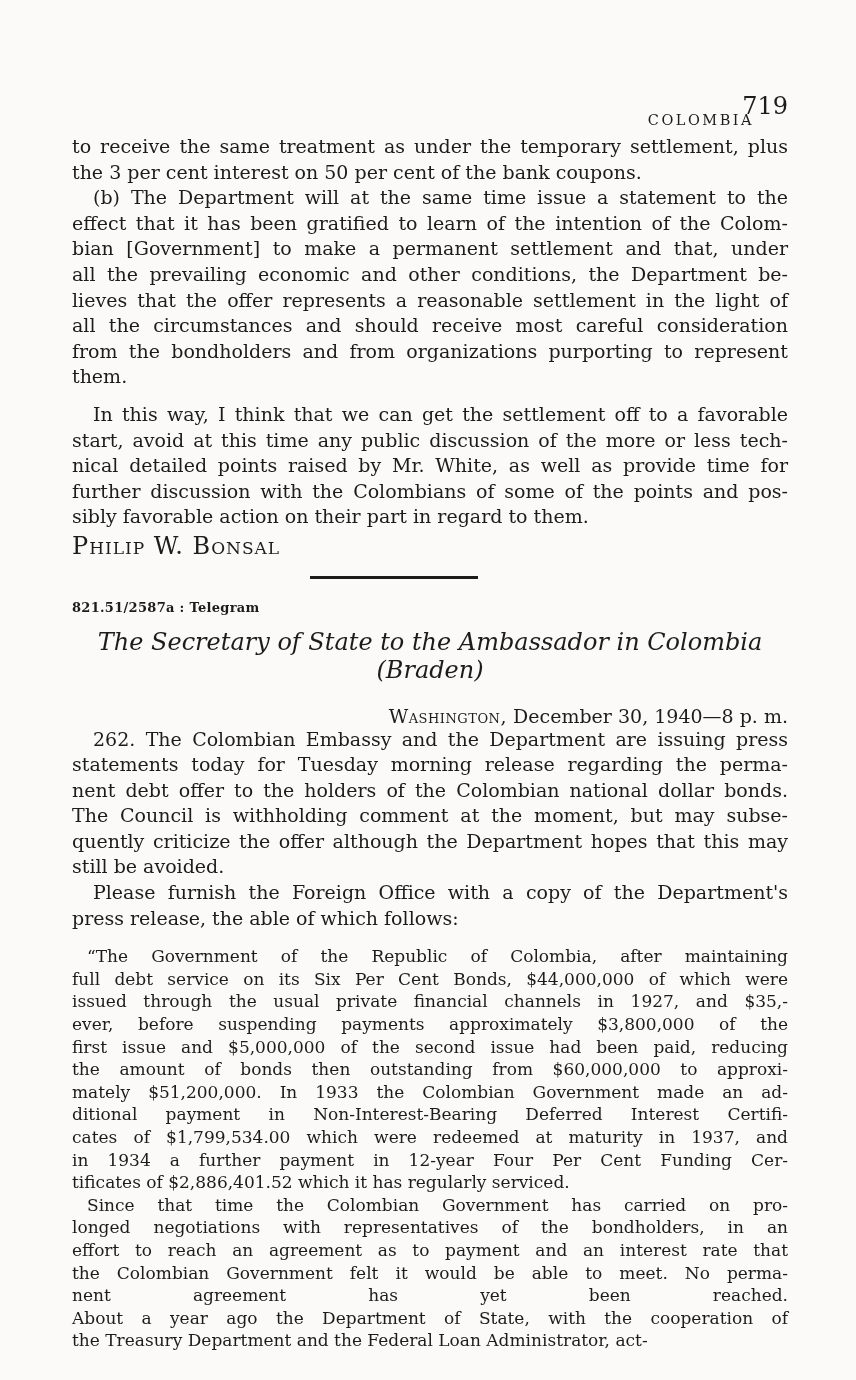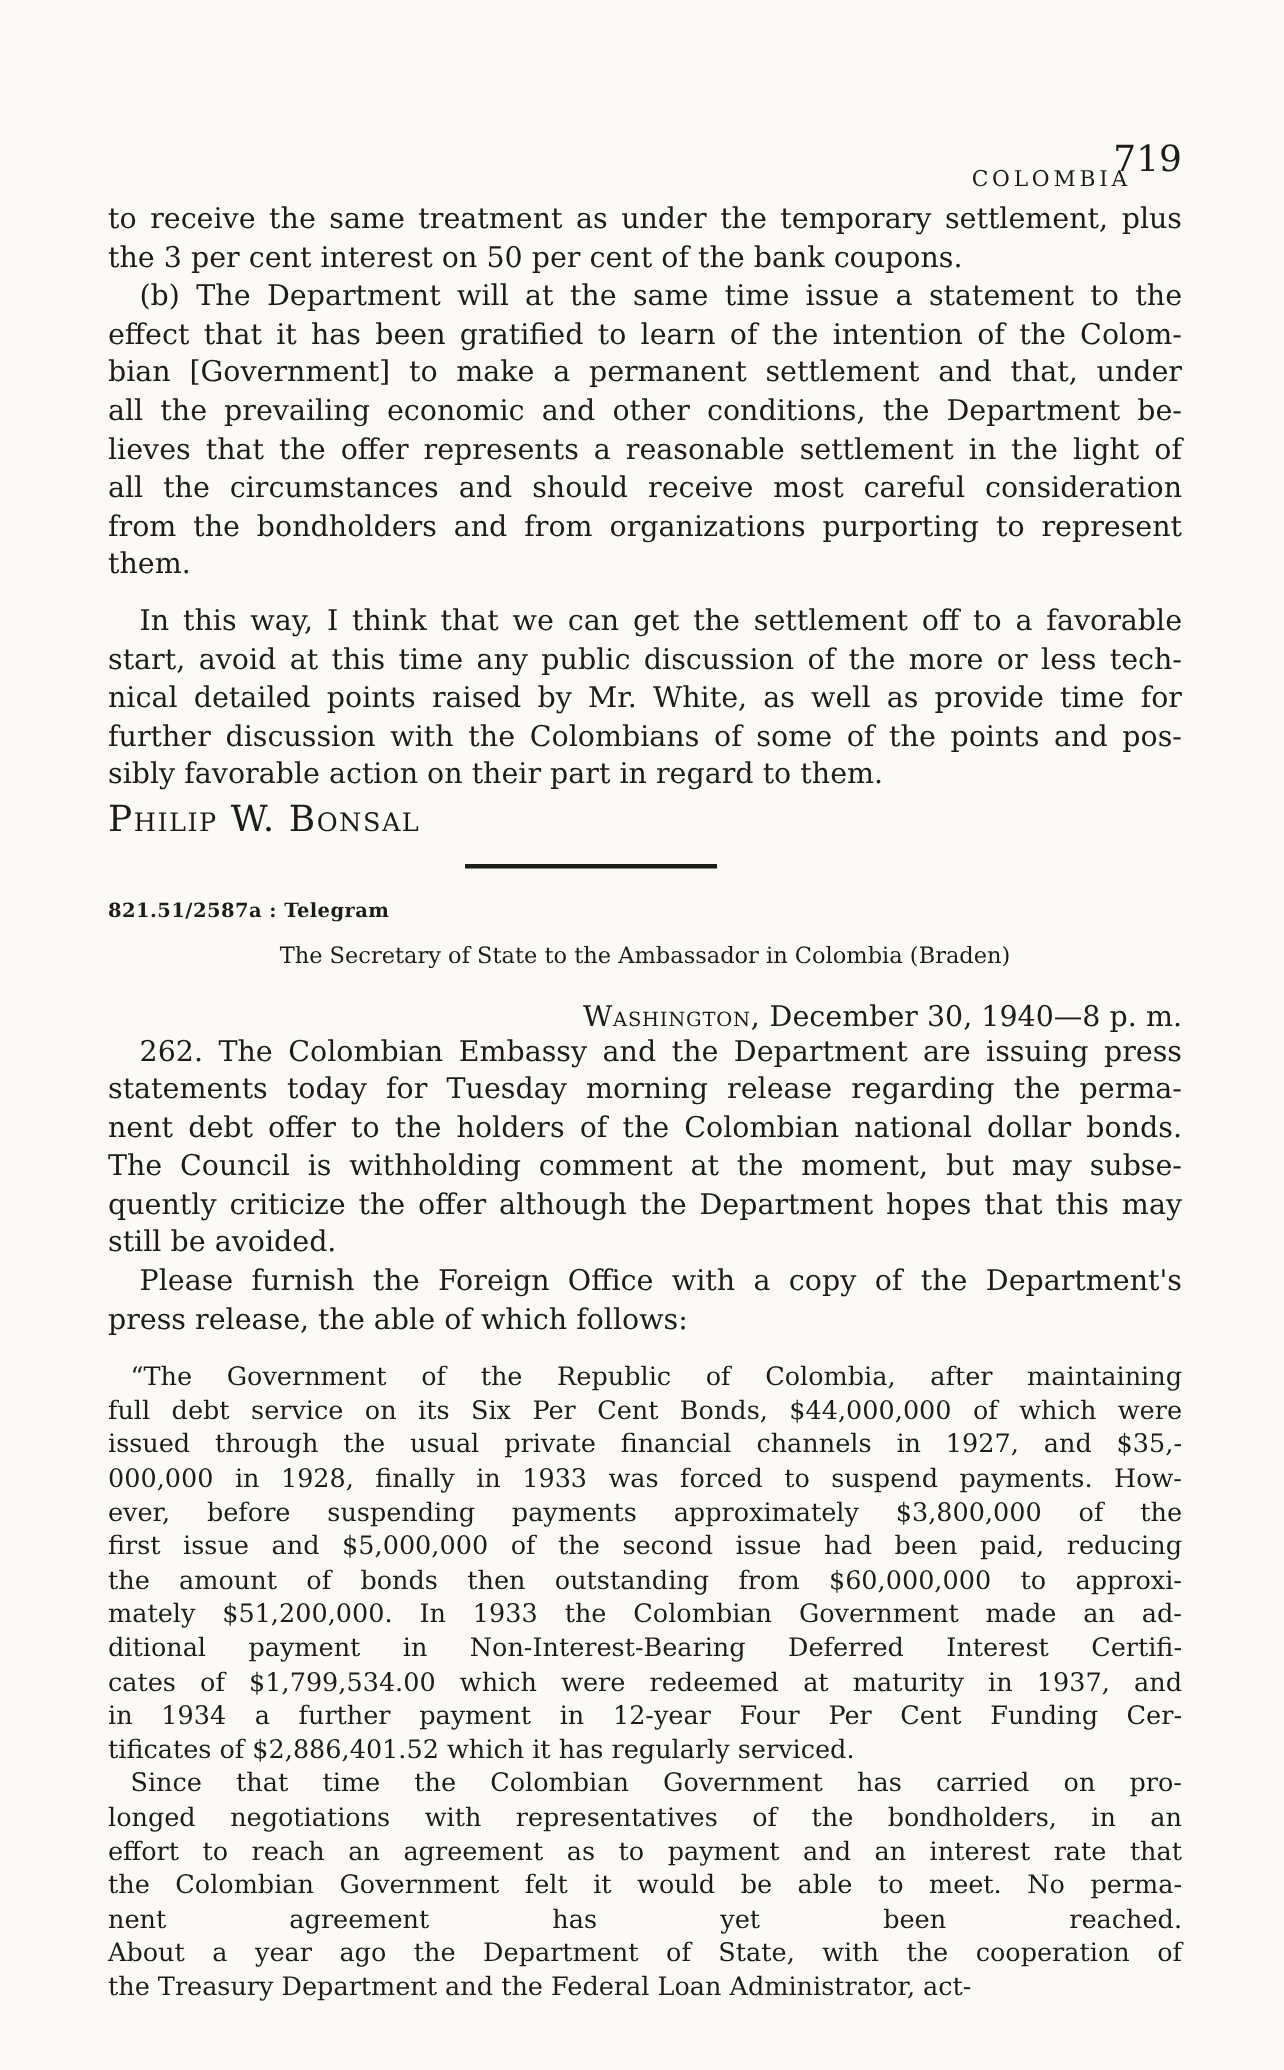--- a/index.html
+++ b/index.html
@@ -51,21 +51,22 @@
 
   .cite {
     margin-top: 21px;
     font-size: 13px; font-weight: bold;
     letter-spacing: 0.3px;
   }
 
   .doc-head {
     margin-top: 13px;
     text-align: center;
-    font-size: 15px;
+    font-style: italic;
+    font-size: 24px;
   }
 
   .dateline {
     margin-top: 21px;
     text-align: right;
     font-size: 19px;
   }
   .sc { font-variant: small-caps; letter-spacing: 0.5px; }
 
   .quote { font-size: 17px; line-height: 22.6px; margin-top: 14px; }
@@ -127,21 +128,20 @@
         <div class="ln">Please furnish the Foreign Office with a copy of the Department's</div>
         <div class="ln">press release, the able of which follows:</div>
       </div>
   </div>
 
   <div class="quote">
     <div class="para indent">
         <div class="ln">“The Government of the Republic of Colombia, after maintaining</div>
         <div class="ln">full debt service on its Six Per Cent Bonds, $44,000,000 of which were</div>
         <div class="ln">issued through the usual private financial channels in 1927, and $35,-</div>
-        <div class="ln">000,000 in 1928, finally in 1933 was forced to suspend payments.  How-</div>
         <div class="ln">ever, before suspending payments approximately $3,800,000 of the</div>
         <div class="ln">first issue and $5,000,000 of the second issue had been paid, reducing</div>
         <div class="ln">the amount of bonds then outstanding from $60,000,000 to approxi-</div>
         <div class="ln">mately $51,200,000.  In 1933 the Colombian Government made an ad-</div>
         <div class="ln">ditional payment in Non-Interest-Bearing Deferred Interest Certifi-</div>
         <div class="ln">cates of $1,799,534.00 which were redeemed at maturity in 1937, and</div>
         <div class="ln">in 1934 a further payment in 12-year Four Per Cent Funding Cer-</div>
         <div class="ln">tificates of $2,886,401.52 which it has regularly serviced.</div>
       </div>
     <div class="para indent">

